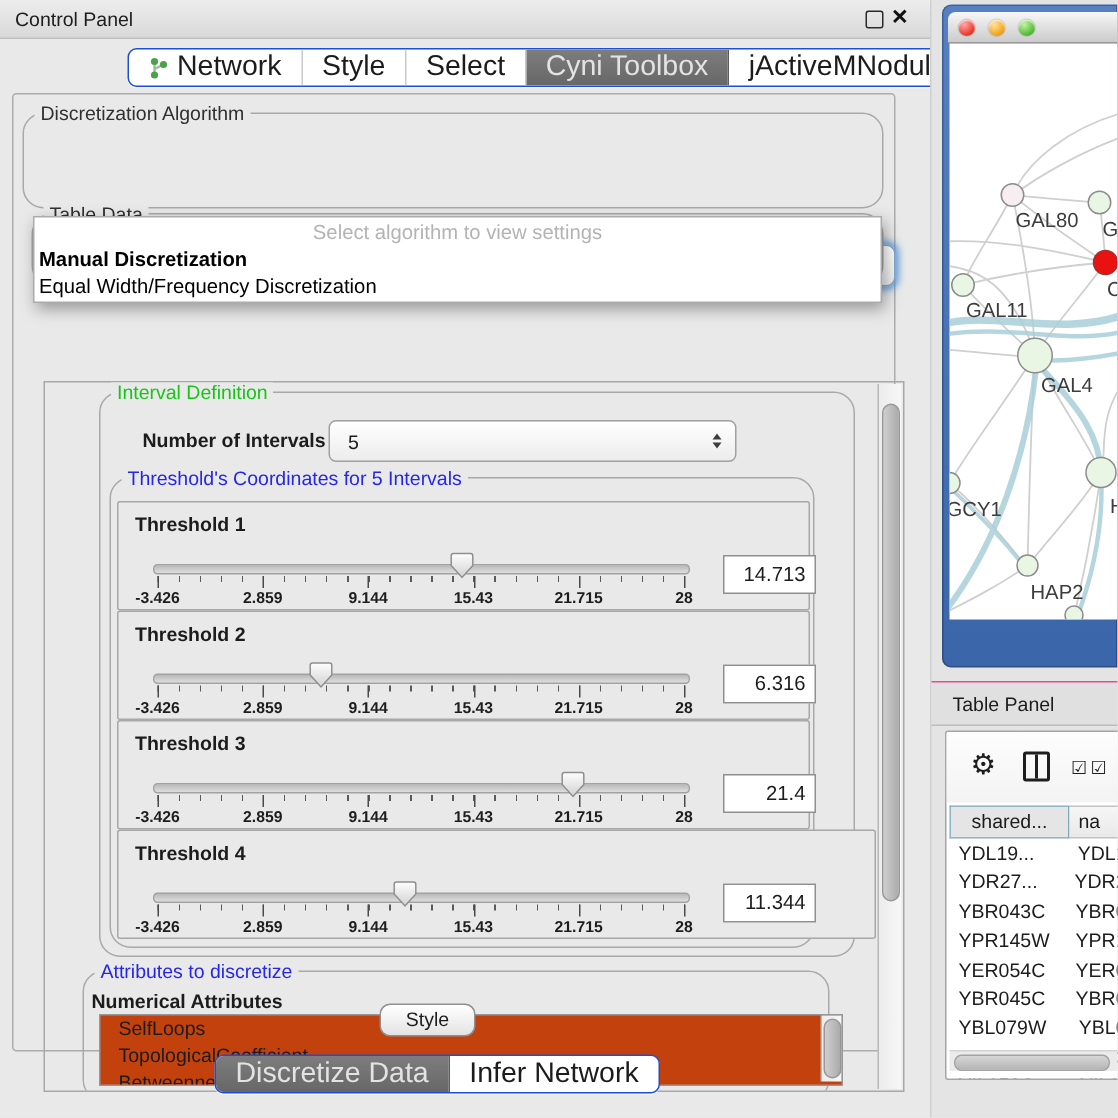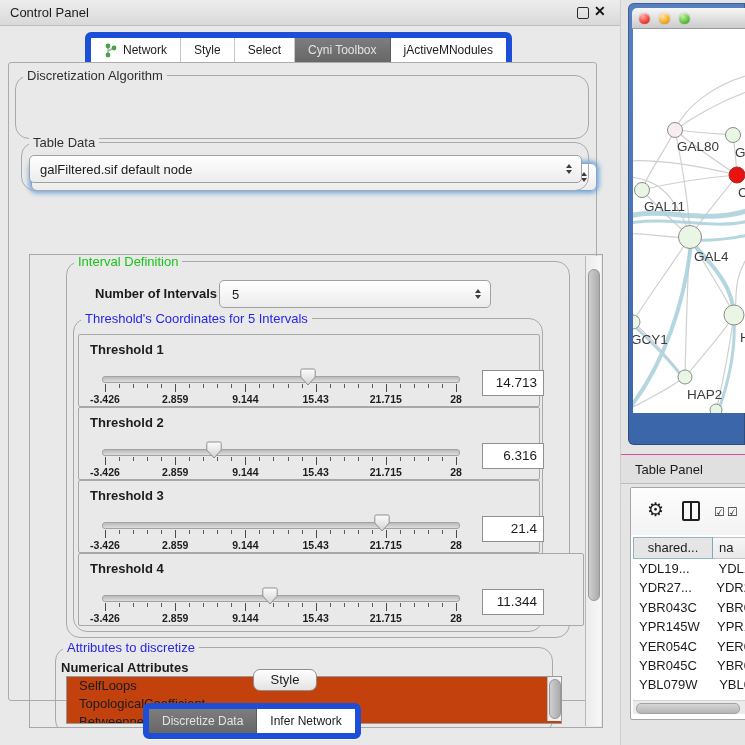--- a/index.html
+++ b/index.html
@@ -9,22 +9,22 @@
   .abs{position:absolute;}
 
   
   #left-window{left:0;top:0;width:620px;height:745px;background:#e9e9e9;}
   #titlebar{left:0;top:0;width:620px;height:25px;
     background:linear-gradient(#ededed,#d9d9d9);border-bottom:1px solid #bdbdbd;}
   #titlebar .t{left:10px;top:5px;}
   .win-float{left:577px;top:7px;width:10px;height:10px;border:1.6px solid #2a2a2a;border-radius:2px;}
   .win-close{left:594px;top:3px;font-size:14px;font-weight:bold;color:#111;}
 
-  .tabgrp{display:flex;height:24px;border:6px solid #1d4ed8;border-radius:6px;
-    overflow:hidden;background:#fff;font-size:12px;box-shadow:0 1px 0 rgba(255,255,255,.6);}
+  .tabgrp{display:flex;height:24px;border:1px solid #1d4ed8;border-radius:6px;
+    overflow:hidden;background:#fff;font-size:19px;box-shadow:0 1px 0 rgba(255,255,255,.6);}
   .tab{display:flex;align-items:center;justify-content:center;padding:0 13px;
     border-right:1px solid #c9c9c9;color:#1c1c1c;white-space:nowrap;}
   .tab:last-child{border-right:none;}
   .tab.sel{background:linear-gradient(#7d7d7d,#676767);color:#e3e3e3;border-right-color:#5c5c5c;}
   #top-tabs{left:85px;top:32px;}
   #bottom-tabs{left:143px;top:703px;}
   .net-icon{width:13px;height:14px;margin-right:6px;position:relative;display:inline-block;}
 
   #content-panel{left:8px;top:62px;width:587px;height:637px;background:#e9e9e9;
     border:1px solid #acacac;border-radius:3px;}
@@ -164,20 +164,25 @@
     <div class="grp abs" style="left:6px;top:12px;width:572px;height:62px;">
       <span class="grp-title t-dark">Discretization Algorithm</span>
     </div>
     <div id="algo-combo" class="combo abs">
       <span class="spinner">
           <span class="tri-up"></span>
           <span class="tri-down"></span>
         </span>
     </div>
 
+    <div id="algo-popup" class="abs">
+      <div class="ph">Select algorithm to view settings</div>
+      <div class="opt b">Manual Discretization</div>
+      <div class="opt">Equal Width/Frequency Discretization</div>
+    </div>
 
     <div class="grp abs" style="left:12px;top:79px;width:566px;height:47px;">
       <span class="grp-title t-dark">Table Data</span>
       <div class="combo abs" style="left:7px;top:12px;width:551px;height:26px;">
         <span class="val">galFiltered.sif default node</span>
         <span class="spinner">
             <span class="tri-up"></span>
             <span class="tri-down"></span>
           </span>
       </div>

